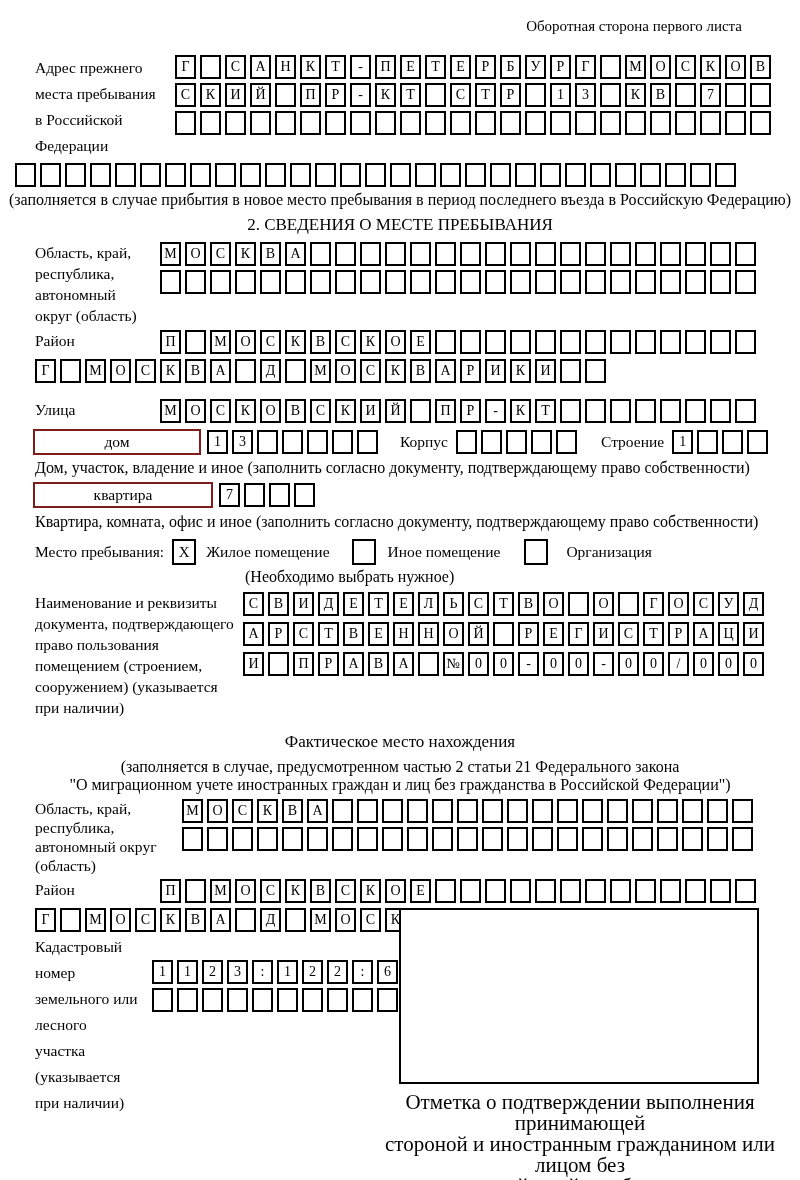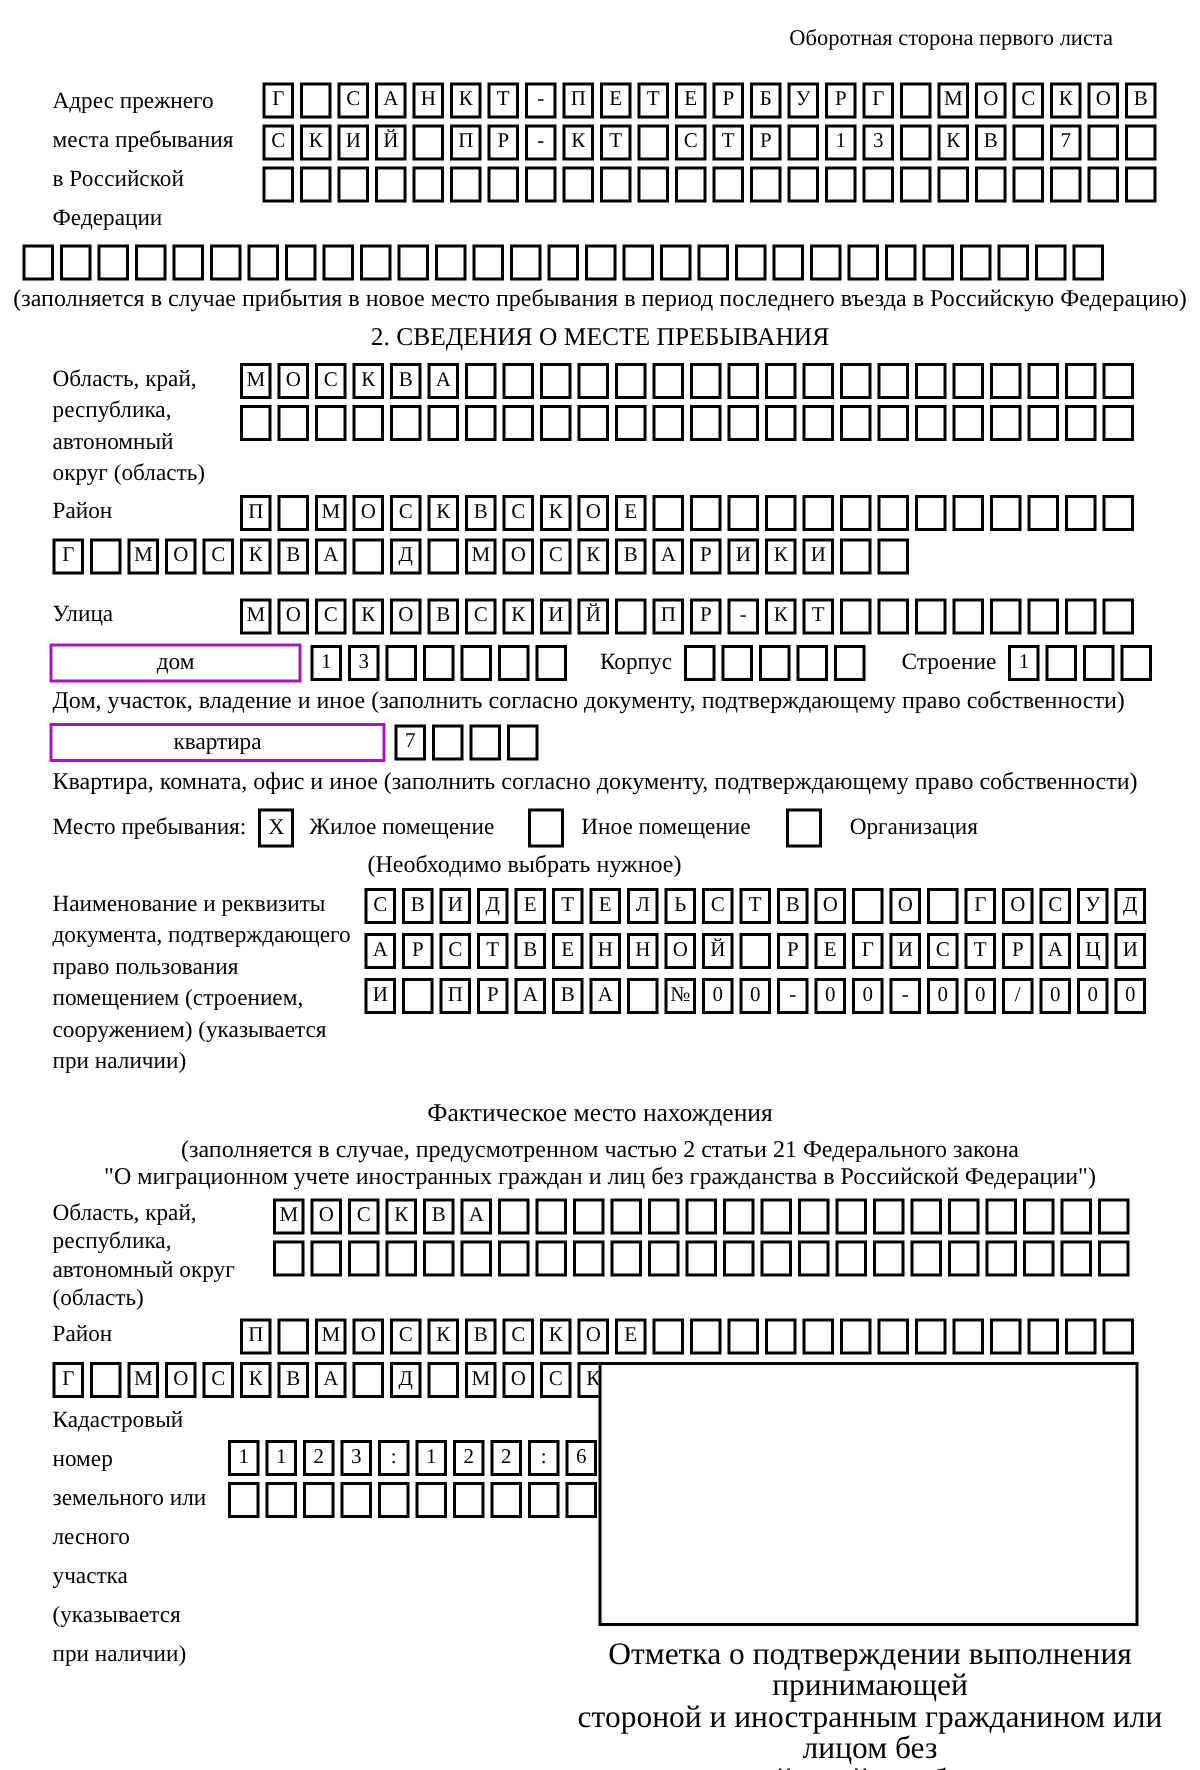--- a/index.html
+++ b/index.html
@@ -9,21 +9,21 @@
   .top-note{margin:18px 58px 0 0;text-align:right;font-size:15px}
   .frow{display:flex;align-items:flex-start;margin-left:35px}
   .flabel{font-size:15.5px;line-height:21px;white-space:pre-line;flex-shrink:0}
   .cellcol{display:flex;flex-direction:column;gap:4px}
   .cells{display:flex;gap:4px}
   .cell{flex:0 0 21px;width:21px;height:24px;border:2px solid #000;background:#fff;
         display:flex;align-items:center;justify-content:center;font-size:14px}
   .note{font-size:16px;line-height:18px}
   .center{text-align:center}
   .sec-title{font-weight:normal;font-size:17px;text-align:center}
-  .wbox{border:2px solid #a21caf;height:26px;display:flex;align-items:center;justify-content:center;
+  .wbox{border:2px solid #7f1d1d;height:26px;display:flex;align-items:center;justify-content:center;
         font-size:15.5px;flex-shrink:0}
   .inline-lbl{font-size:15.5px}
   .checkbox{width:24px;height:26px;border:2px solid #000;display:inline-flex;align-items:center;
             justify-content:center;font-size:15px;flex-shrink:0}
   .stay-row{display:flex;align-items:center;margin:8px 0 0 35px}
   .confirm-box{position:absolute;left:399px;top:908px;width:360px;height:176px;border:2px solid #000;background:#fff}
   .confirm-caption{position:absolute;left:370px;top:1092px;width:420px;text-align:center;
                    font-size:21px;line-height:21px;white-space:pre-line}
 </style>
 </head>
@@ -324,21 +324,21 @@
   <div class="cells">
       <span class="cell">1</span>
       <span class="cell"></span>
       <span class="cell"></span>
       <span class="cell"></span>
     </div>
 </div>
 <div class="note" style="margin:4px 0 0 35px">Дом, участок, владение и иное (заполнить согласно документу, подтверждающему право собственности)</div>
 
 <div class="frow" style="margin-left:33px;margin-top:5px;align-items:center">
-  <div class="wbox" style="width:224px">квартира</div>
+  <div class="wbox" style="width:180px">квартира</div>
   <div class="cells" style="margin-left:6px">
       <span class="cell">7</span>
       <span class="cell"></span>
       <span class="cell"></span>
       <span class="cell"></span>
     </div>
 </div>
 <div class="note" style="margin:5px 0 0 35px">Квартира, комната, офис и иное (заполнить согласно документу, подтверждающему право собственности)</div>
 
 <div class="stay-row">

